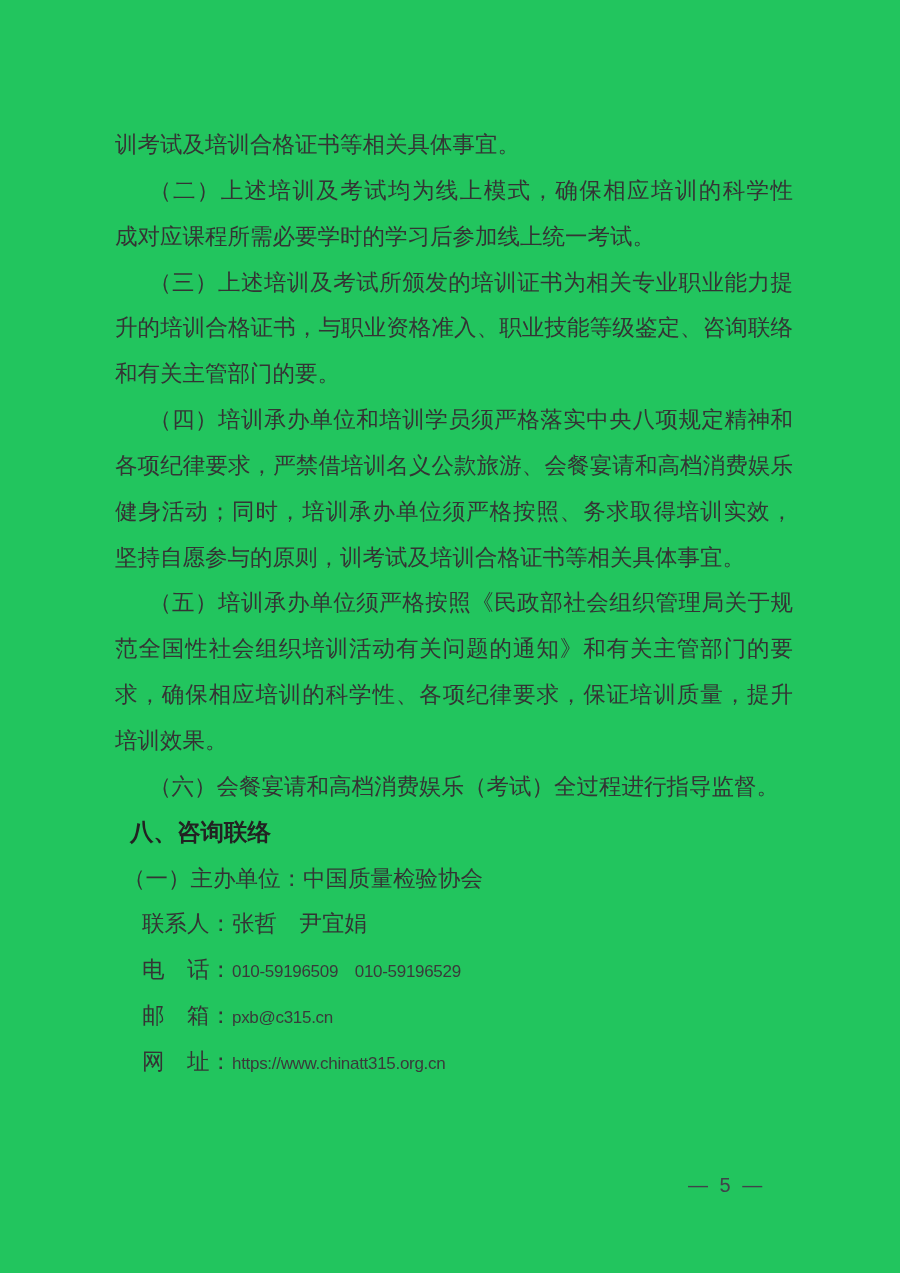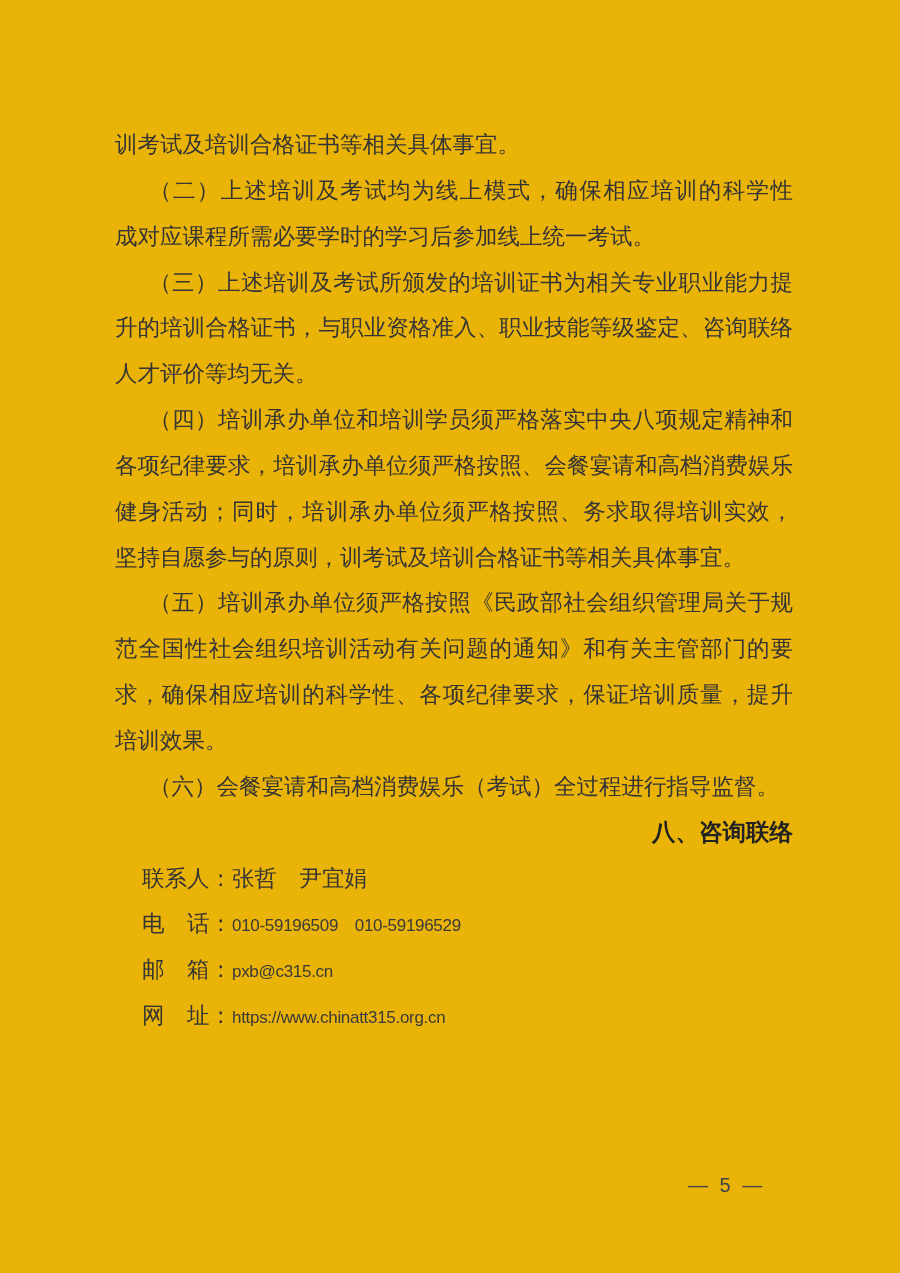--- a/index.html
+++ b/index.html
@@ -4,21 +4,21 @@
 <style>
   html, body {
     margin: 0;
     padding: 0;
     background: #fbfbfa;
   }
   .page {
     position: relative;
     width: 900px;
     height: 1273px;
-    background: #eab308;
+    background: #22c55e;
     overflow: hidden;
     font-family: "Liberation Sans", sans-serif;
     color: #333;
     text-decoration: underline;
   }
   .content {
     position: absolute;
     left: 115px;
     top: 122px;
     width: 678px;
@@ -36,21 +36,20 @@
     text-align-last: justify;
   }
   
   .ind { padding-left: 34px; }
   
   .head {
     padding-left: 15px;
     font-weight: bold;
     font-size: 23.5px;
     color: #222;
-    text-align: right;
   }
   
   .p1 { padding-left: 8px; }
   
   .cont { padding-left: 27px; }
   
   .latin {
     font-size: 17px;
     letter-spacing: -0.3px;
     color: #3a3a3a;
@@ -69,31 +68,32 @@
 </head>
 <body>
 
 <div class="page">
   <div class="content">
     <div class="ln">训考试及培训合格证书等相关具体事宜。</div>
     <div class="ln ind fl">（二）上述培训及考试均为线上模式，确保相应培训的科学性</div>
     <div class="ln">成对应课程所需必要学时的学习后参加线上统一考试。</div>
     <div class="ln ind fl">（三）上述培训及考试所颁发的培训证书为相关专业职业能力提</div>
     <div class="ln fl">升的培训合格证书，与职业资格准入、职业技能等级鉴定、咨询联络</div>
-    <div class="ln">人才评价等均无关。</div>
+    <div class="ln">和有关主管部门的要。</div>
     <div class="ln ind fl">（四）培训承办单位和培训学员须严格落实中央八项规定精神和</div>
-    <div class="ln fl">各项纪律要求，培训承办单位须严格按照、会餐宴请和高档消费娱乐</div>
+    <div class="ln fl">各项纪律要求，严禁借培训名义公款旅游、会餐宴请和高档消费娱乐</div>
     <div class="ln fl">健身活动；同时，培训承办单位须严格按照、务求取得培训实效，</div>
     <div class="ln">坚持自愿参与的原则，训考试及培训合格证书等相关具体事宜。</div>
     <div class="ln ind fl">（五）培训承办单位须严格按照《民政部社会组织管理局关于规</div>
     <div class="ln fl">范全国性社会组织培训活动有关问题的通知》和有关主管部门的要</div>
     <div class="ln fl">求，确保相应培训的科学性、各项纪律要求，保证培训质量，提升</div>
     <div class="ln">培训效果。</div>
     <div class="ln ind">（六）会餐宴请和高档消费娱乐（考试）全过程进行指导监督。</div>
     <div class="ln head">八、咨询联络</div>
+    <div class="ln p1">（一）主办单位：中国质量检验协会</div>
     <div class="ln cont">联系人：张哲　尹宜娟</div>
     <div class="ln cont"><span>电　话：</span><span class="latin">010-59196509　010-59196529</span></div>
     <div class="ln cont"><span>邮　箱：</span><span class="latin">pxb@c315.cn</span></div>
     <div class="ln cont"><span>网　址：</span><span class="latin">https://www.chinatt315.org.cn</span></div>
   </div>
 
   <div class="pagenum">— 5 —</div>
 </div>
 
 </body></html>

